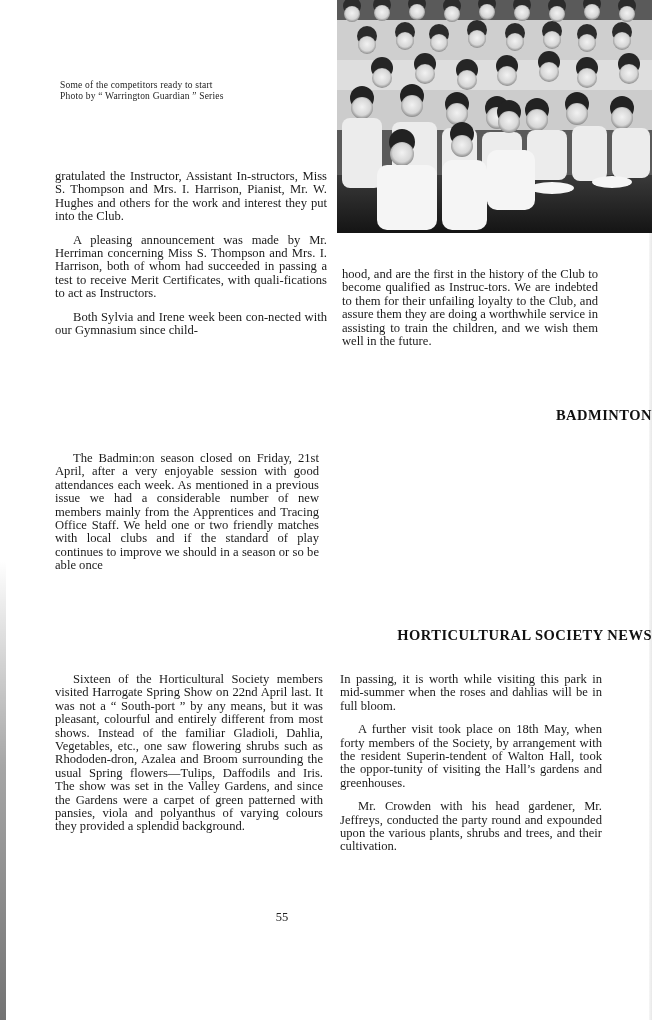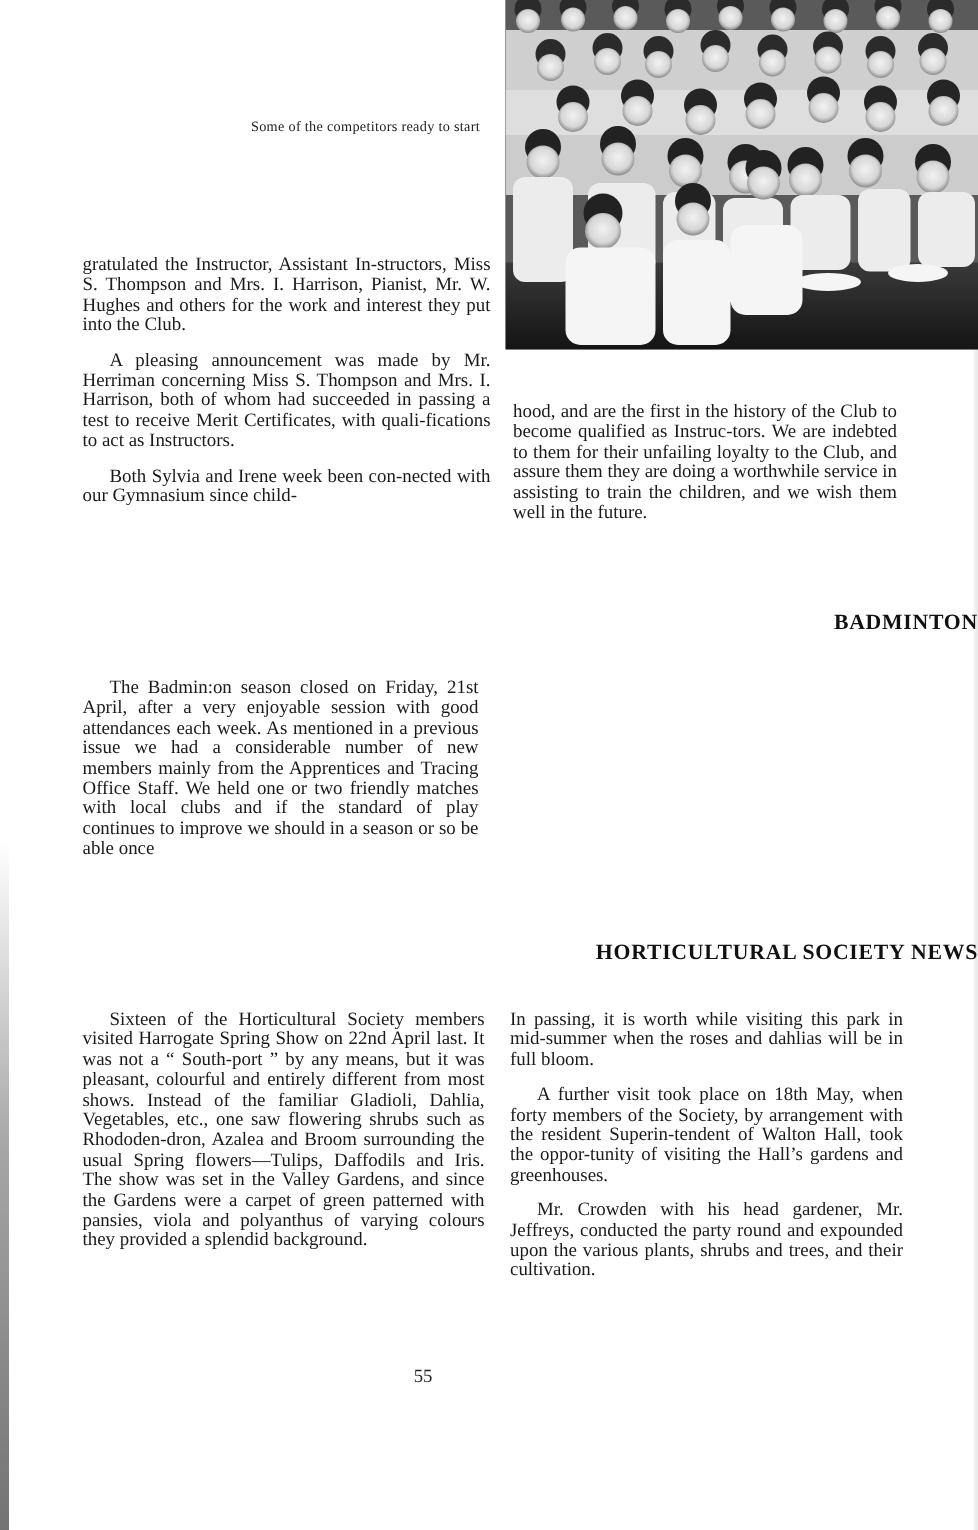--- a/index.html
+++ b/index.html
@@ -17,21 +17,21 @@
     position: absolute; right: 0; top: 233px; width: 3px; height: 787px;
     background: linear-gradient(to right, #f6f6f6, #e8e8e8);
   }
   .col { position: absolute; font-size: 12.6px; line-height: 13.4px; text-align: justify; }
   .col p { text-indent: 18px; margin-bottom: 10px; }
   .col p.noindent { text-indent: 0; }
   .col p:last-child { margin-bottom: 0; }
 
   .caption {
     position: absolute; left: 60px; top: 80px; width: 260px;
-    text-align: right; font-size: 9.5px; line-height: 11px; letter-spacing: 0.2px; color: #222;
+    text-align: left; font-size: 9.5px; line-height: 11px; letter-spacing: 0.2px; color: #222;
   }
 
   .photo {
     position: absolute; left: 337px; top: 0; width: 315px; height: 233px;
     background: #2a2a2a; overflow: hidden;
   }
   .photo svg { display: block; }
 
   .heading {
     position: absolute; left: 0; width: 652px; text-align: right;
@@ -43,20 +43,21 @@
   }
 </style>
 </head>
 <body>
 
 <div class="binding-shadow"></div>
 <div class="page-edge-right"></div>
 
 <div class="caption">
   <div>Some of the competitors ready to start</div>
+  <div>Photo by “ Warrington Guardian ” Series</div>
 </div>
 
 <div class="photo">
   <svg width="315" height="233" viewBox="0 0 315 233">
     <defs>
       <radialGradient id="face" cx="50%" cy="45%" r="55%">
         <stop offset="0%" stop-color="#f2f2f2"></stop>
         <stop offset="70%" stop-color="#d6d6d6"></stop>
         <stop offset="100%" stop-color="#8a8a8a"></stop>
       </radialGradient>

